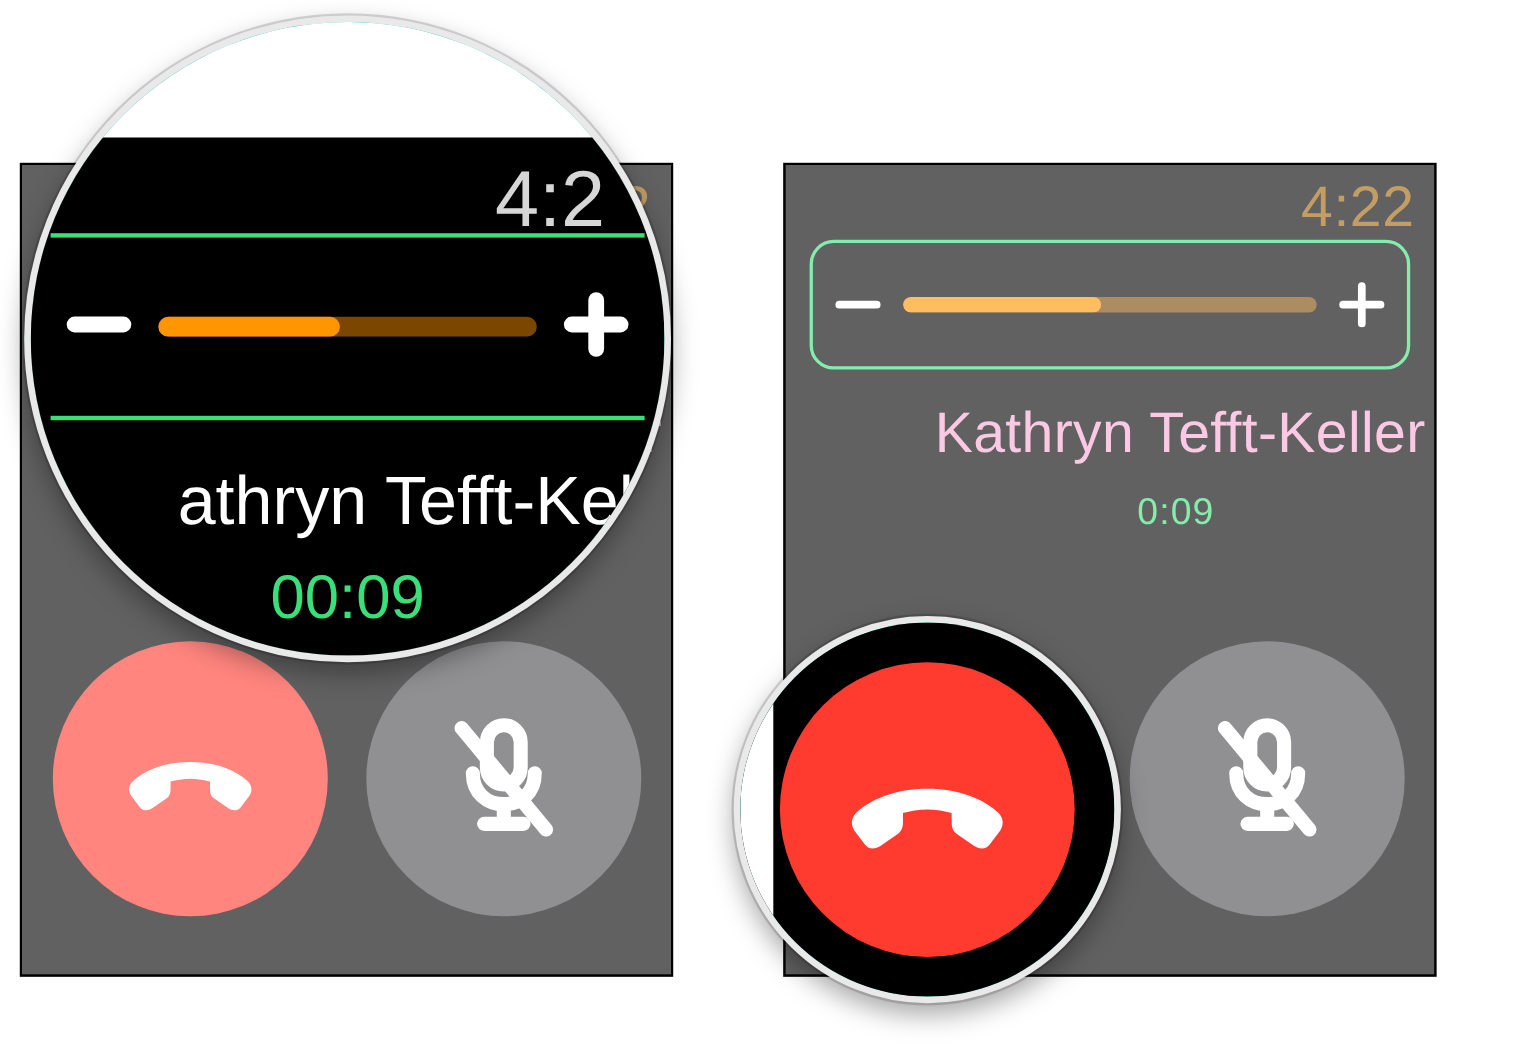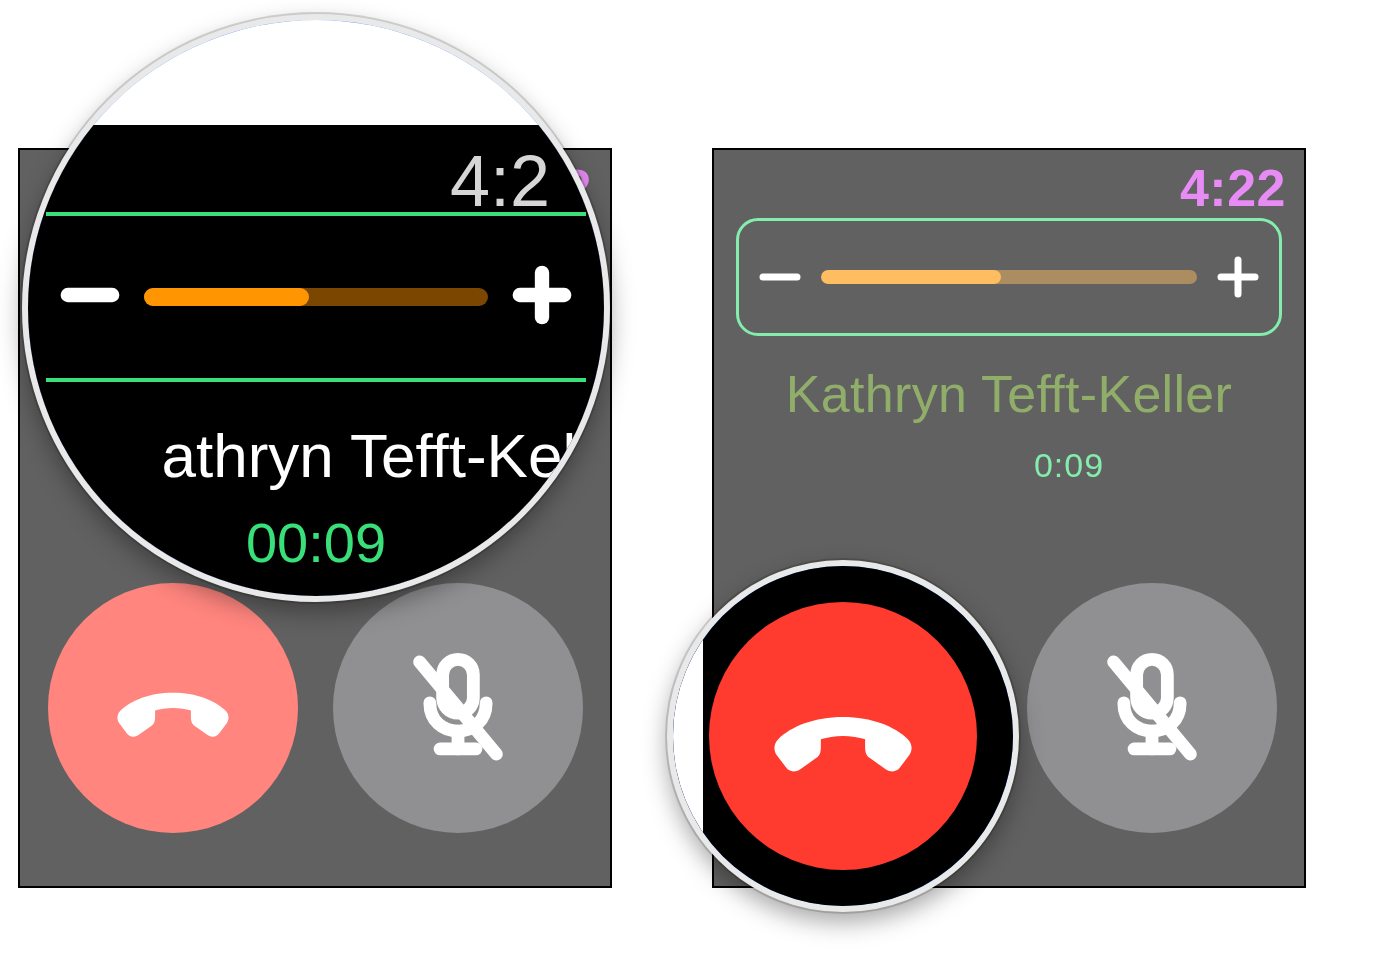--- a/index.html
+++ b/index.html
@@ -21,34 +21,34 @@
     background:#000;
     border:2px solid rgba(0,0,0,.1);
     box-sizing:border-box;
     overflow:hidden;
   }
   .screen.dimmed::after{
     content:"";position:absolute;inset:0;background:rgba(255,255,255,.38);pointer-events:none;
   }
   .time{
     position:absolute;top:8px;right:18px;
-    color:#d946ef;font-size:52px;font-weight:700;letter-spacing:.5px;
+    color:#a16207;font-size:52px;font-weight:400;letter-spacing:.5px;
   }
   .vol{
     position:absolute;left:22px;right:22px;top:68px;height:118px;
     border:3px solid var(--green);border-radius:22px;
     display:flex;align-items:center;padding:0 18px;box-sizing:border-box;gap:18px;
   }
   .vol .minus,.vol .plus{color:#fff;flex:0 0 auto;display:flex;align-items:center;justify-content:center}
   .vol .minus svg,.vol .plus svg{width:46px;height:46px;stroke:#fff;stroke-width:7;stroke-linecap:round;fill:none}
   .vol .bar{flex:1;height:14px;border-radius:7px;background:var(--orange-dim);position:relative;overflow:hidden}
   .vol .bar .fill{position:absolute;left:0;top:0;bottom:0;width:48%;background:var(--orange);border-radius:7px}
   .caller{
-    position:absolute;left:0;right:0;top:214px;text-align:center;
-    color:#4d7c0f;font-size:52px;font-weight:400;letter-spacing:.3px;white-space:nowrap;overflow:hidden;text-overflow:clip;padding:0 8px;
+    position:absolute;left:0;right:0;top:214px;text-align:right;
+    color:#f9a8d4;font-size:52px;font-weight:400;letter-spacing:.3px;white-space:nowrap;overflow:hidden;text-overflow:clip;padding:0 8px;
   }
   .dur{
     position:absolute;left:0;right:0;top:296px;text-align:center;
     color:var(--green);font-size:34px;font-weight:400;letter-spacing:1px;
   }
   .btns{
     position:absolute;left:0;right:0;bottom:18px;height:320px;
     display:flex;justify-content:space-around;align-items:center;padding:0 10px;box-sizing:border-box;
   }
   .circle{
@@ -63,21 +63,21 @@
   
   .mic{stroke:#fff;stroke-width:10;fill:none;stroke-linecap:round}
   
   .lens{
     position:absolute;border-radius:50%;overflow:hidden;
     border:6px solid #e9e9e9;
     box-shadow:
       0 0 0 2px rgba(0,0,0,.15),
       0 10px 24px rgba(0,0,0,.35),
       inset 0 0 40px rgba(255,255,255,.05);
-    background:#3b82f6;
+    background:#14b8a6;
   }
   .lens .inner{position:absolute;inset:0;}
   .lens1{left:22px;top:14px;width:576px;height:576px}
   .lens2{left:667px;top:560px;width:340px;height:340px}
   
   .zoom-vol{position:absolute;inset:0;background:#fff}
   .zoom-vol .black{position:absolute;left:0;right:0;top:105px;bottom:0;background:#000}
   .zoom-vol .ztime{position:absolute;right:54px;top:120px;color:#d6d6d6;font-size:72px}
   .zoom-vol .zvol{
     position:absolute;left:18px;right:18px;top:192px;height:170px;

